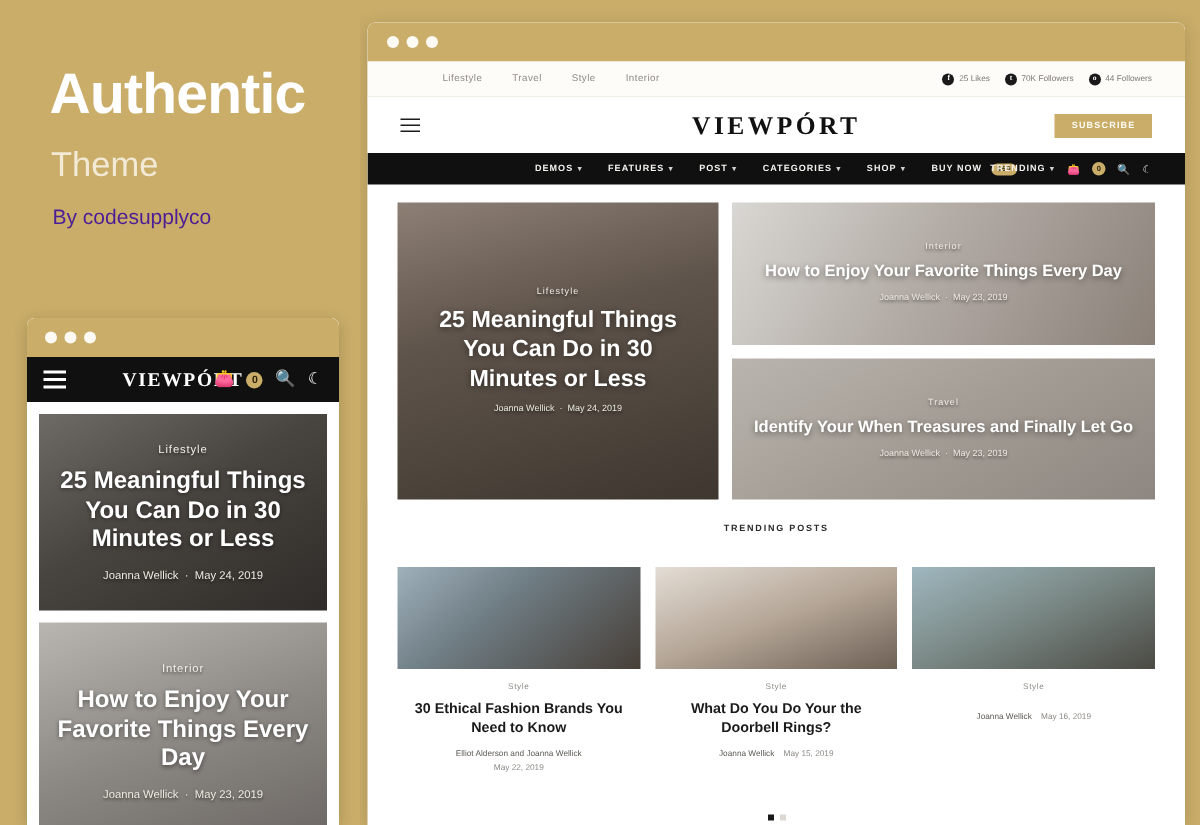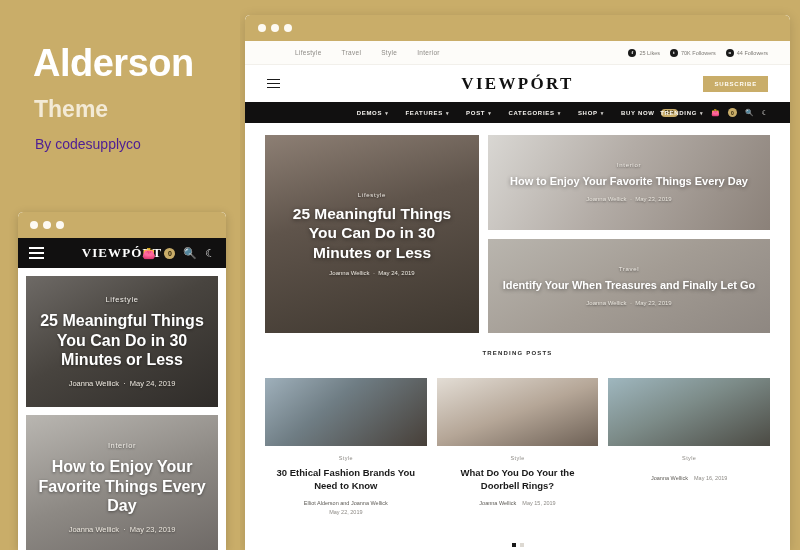--- a/index.html
+++ b/index.html
@@ -17,21 +17,21 @@
     background: #c9ad69;
     z-index: 5;
   }
   .promo-title {
     position: absolute; left: 33px; top: 44px;
     font-size: 38px; font-weight: bold; color: #ffffff;
     letter-spacing: -0.5px; line-height: 1;
   }
   .promo-sub {
     position: absolute; left: 34px; top: 96px;
-    font-size: 23px; font-weight: 700; color: #f3ead6;
+    font-size: 23px; font-weight: 400; color: #f3ead6;
     letter-spacing: 0px;
   }
   .promo-by {
     position: absolute; left: 35px; top: 136px;
     font-size: 14px; color: #4c1d95; font-weight: 400;
   }
 
   
   .chrome-bar {
     background: #c9ad69;
@@ -223,21 +223,21 @@
   .tmeta .auth { color: #5d5a55; }
 
   .pager { display: flex; justify-content: center; gap: 4px; margin-top: 14px; }
   .pg { width: 4px; height: 4px; background: #ddd9d2; }
   .pg.on { background: #1a1a1a; }
 </style>
 </head>
 <body>
 
 <div class="promo">
-  <div class="promo-title">Alderson</div>
+  <div class="promo-title">Authentic</div>
   <div class="promo-sub">Theme</div>
   <div class="promo-by">By codesupplyco</div>
 </div>
 
 <div class="desktop">
 
   <div class="chrome-bar">
     <span class="dot"></span>
     <span class="dot"></span>
     <span class="dot"></span>

